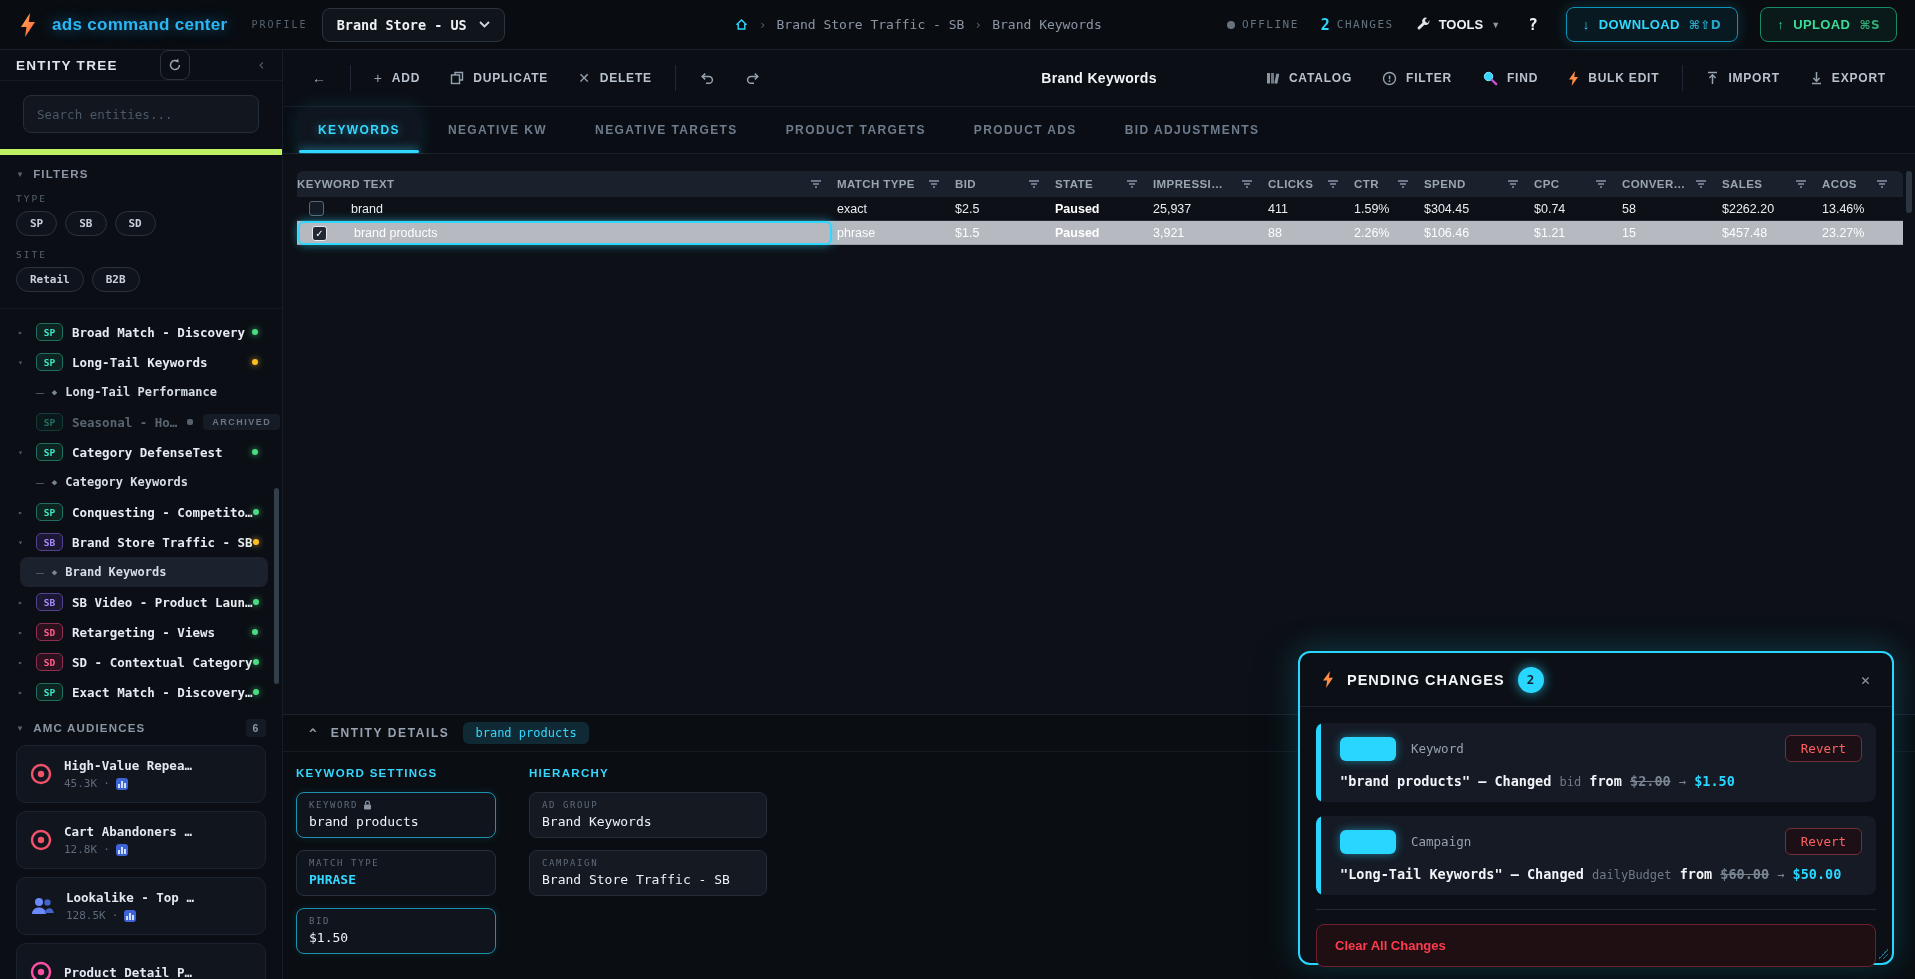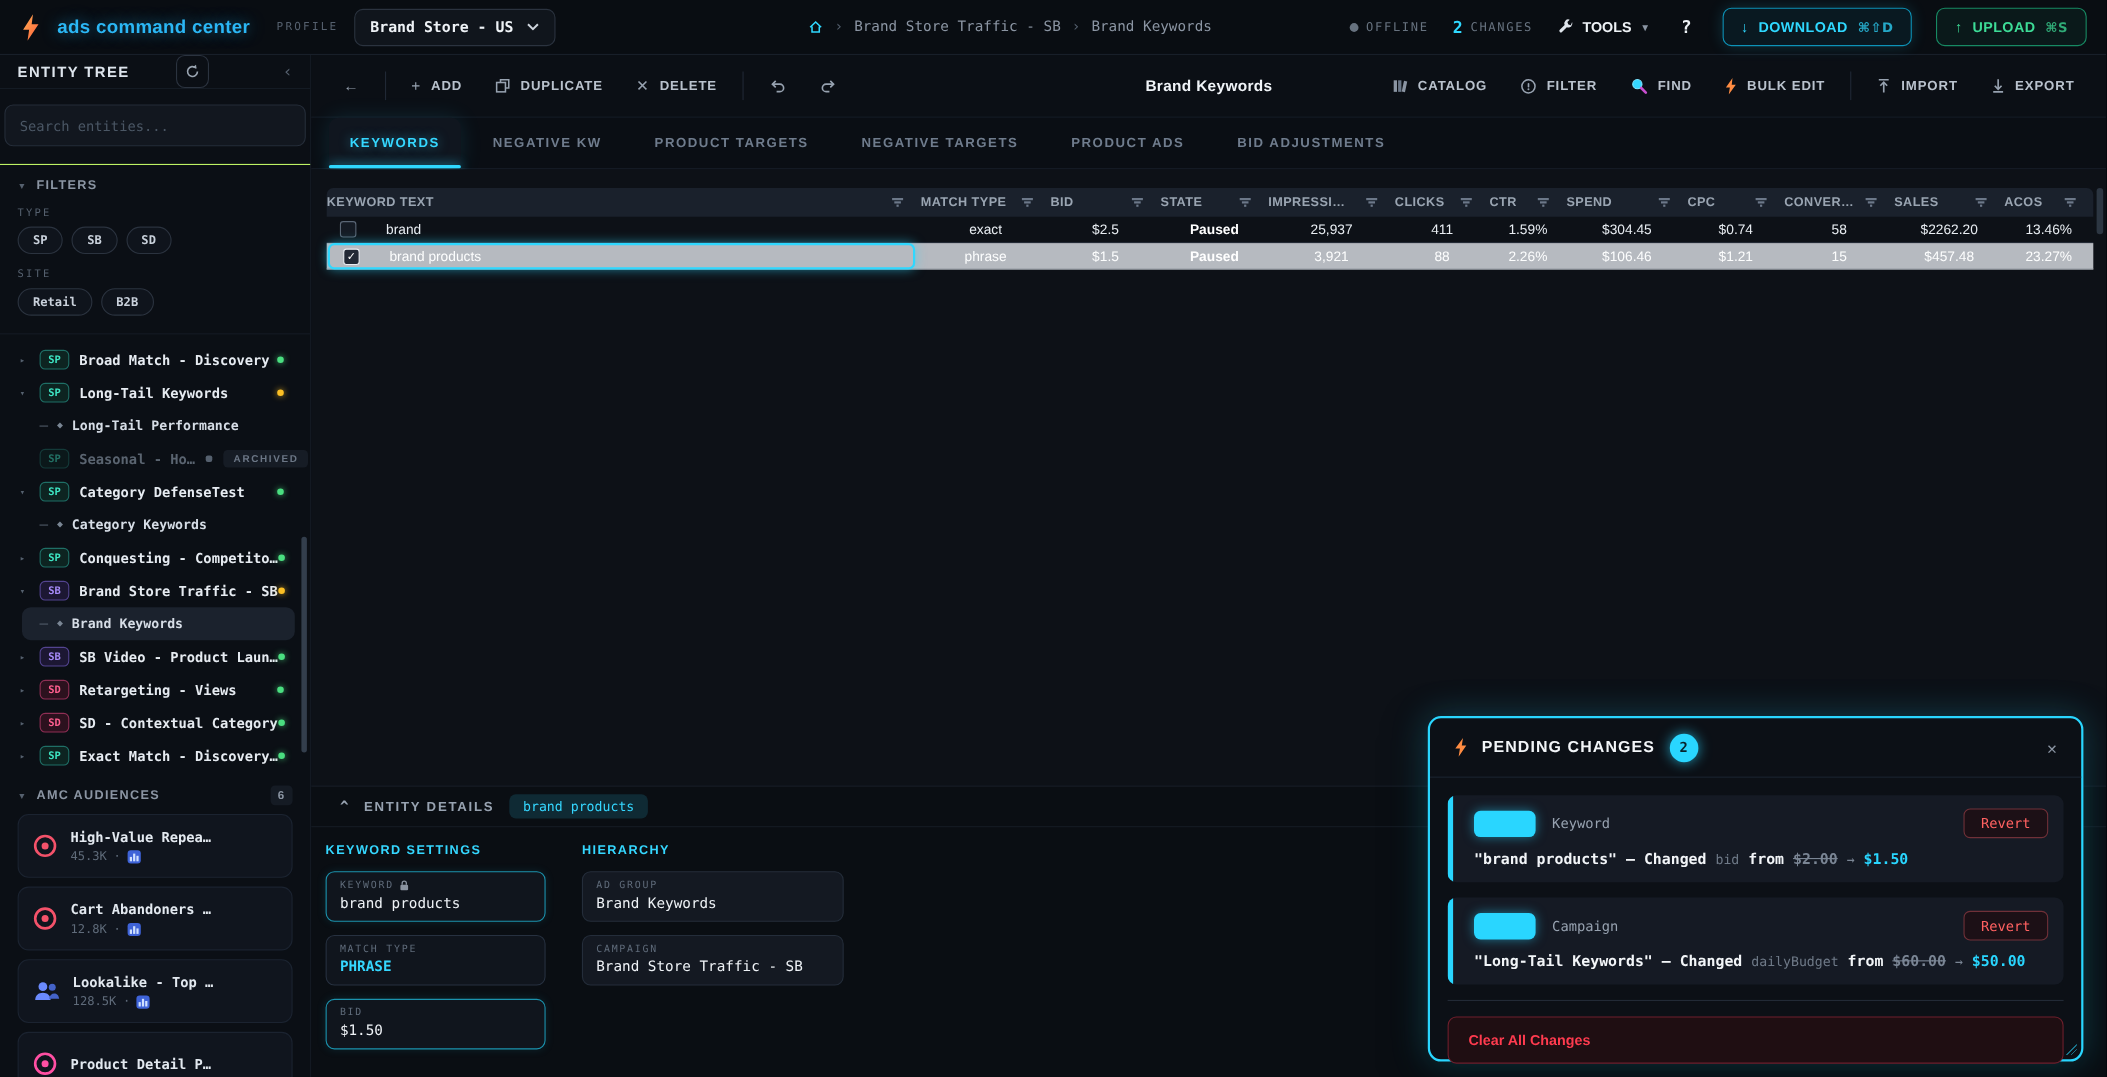--- a/index.html
+++ b/index.html
@@ -45,21 +45,21 @@
   .content{ flex:1; display:flex; flex-direction:column; position:relative; min-width:0;}
 
   
   .sb-head{ height:58px; display:flex; align-items:center; padding:0 16px;
     border-bottom:1px solid #141b24;}
   .sb-title{ font-family:"Liberation Sans",sans-serif; font-weight:bold; font-size:13.5px;
     letter-spacing:1.3px; color:#dde4ec;}
   .sb-refresh{ margin-left:42px; width:30px; height:30px; border:1px solid #2b333f; border-radius:8px;
     display:flex; align-items:center; justify-content:center; cursor:pointer;}
   .sb-collapse{ margin-left:auto; color:#55606e; font-size:15px; cursor:pointer;}
-  .sb-search-wrap{ padding:14px 4px 16px; border-bottom:1px solid #bef264;}
+  .sb-search-wrap{ padding:14px 23px 16px; border-bottom:6px solid #bef264;}
   .sb-search{ width:100%; height:38px; background:#12171f; border:1px solid #252d39; border-radius:8px;
     color:#cdd5de; font-family:"DejaVu Sans Mono",monospace; font-size:12.5px; padding:0 13px; outline:none;}
   .sb-search::placeholder{ color:#4b5765;}
   .sb-filters{ padding:13px 16px 16px; border-bottom:1px solid #141b24;}
   .flt-head{ display:flex; align-items:center; gap:8px; color:#8b95a3; font-weight:bold;
     font-family:"Liberation Sans",sans-serif; font-size:11.5px; letter-spacing:1.2px; cursor:pointer;}
   .flt-head .tri{ font-size:8px; color:#55606e;}
   .flt-sub{ color:#55606e; font-size:9.5px; letter-spacing:2px; margin:13px 0 7px;}
   .chip-row{ display:flex; gap:8px;}
   .chip{ border:1px solid #2b333f; background:#0f141c; border-radius:999px; padding:5px 13px;
@@ -129,21 +129,21 @@
   .grid-cols{ display:grid; grid-template-columns:540px 118px 100px 98px 115px 86px 70px 110px 88px 100px 100px 81px;}
   .thead{ background:#1a212c; border-radius:6px 6px 0 0; height:26px; align-items:center;
     font-family:"Liberation Sans",sans-serif; font-weight:bold; font-size:11.5px; color:#9aa5b2; letter-spacing:.4px;}
   .th{ display:flex; align-items:center; justify-content:space-between; padding-right:16px; white-space:nowrap; overflow:hidden;}
   .th:first-child{ }
   .funnel{ display:inline-flex; flex-direction:column; align-items:center; gap:1.5px; cursor:pointer; flex:none;}
   .funnel i{ display:block; height:1.5px; background:#6c7889;}
   .funnel i:nth-child(1){ width:10px;} .funnel i:nth-child(2){ width:6px;} .funnel i:nth-child(3){ width:2.5px;}
   .trr{ height:24px; align-items:center; font-family:"Liberation Sans",sans-serif; font-size:12.5px;
     color:#e8edf2; border-bottom:1px solid #232a35; cursor:pointer;}
-  .trr .cell{ white-space:nowrap; overflow:hidden;text-align:center;}
+  .trr .cell{ white-space:nowrap; overflow:hidden;}
   .kw-cell{ display:flex; align-items:center; gap:27px; height:100%; padding-left:12px;}
   .cbx{ width:15px; height:15px; border:1.5px solid #5a6675; border-radius:3px; background:#151b24;
     display:flex; align-items:center; justify-content:center; flex:none; cursor:pointer;}
   .trr.selected{ background:#b6bac0; color:#fdfefe; border-bottom:1px solid #9aa0a8;}
   .trr.selected .cbx{ background:#222935; border-color:#e8ecf1; color:#fff; font-size:10px;}
   .trr.selected .kw-cell{ border:2px solid #2fd8ff; border-radius:6px; margin:0 5px 0 1px;
     box-shadow:0 0 10px rgba(47,216,255,.55); height:24px;}
   .state-b{ font-weight:bold; color:#fff;}
   .main-scroll{ position:absolute; right:3px; top:17px; width:6px; height:42px; background:#2c3642; border-radius:3px; cursor:grab;}
 
@@ -540,22 +540,22 @@
                 <line x1="2" y1="12.5" x2="11" y2="12.5" stroke="#97a2b0" stroke-width="1.5"></line>
               </svg>
             <span>EXPORT</span>
           </div>
         </div>
       </div>
 
       <div class="tabs">
         <div class="tab active">KEYWORDS</div>
         <div class="tab">NEGATIVE KW</div>
+        <div class="tab">NEGATIVE TARGETS</div>
         <div class="tab">PRODUCT TARGETS</div>
-        <div class="tab">NEGATIVE TARGETS</div>
         <div class="tab">PRODUCT ADS</div>
         <div class="tab">BID ADJUSTMENTS</div>
       </div>
 
       <div class="table-area">
         <div class="grid-cols thead">
           <div class="th">
               <span>KEYWORD TEXT</span>
               <span class="funnel">
                 <i></i>

